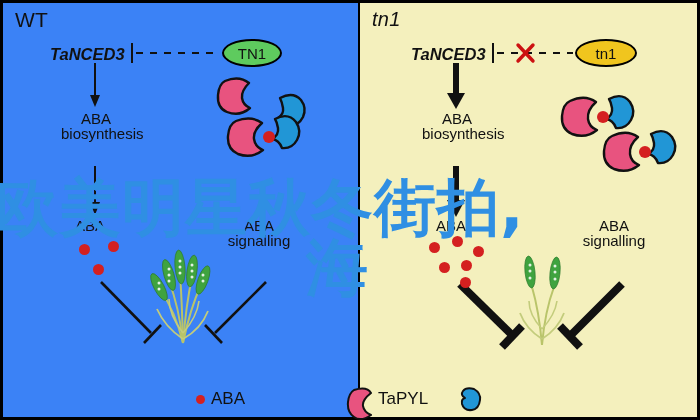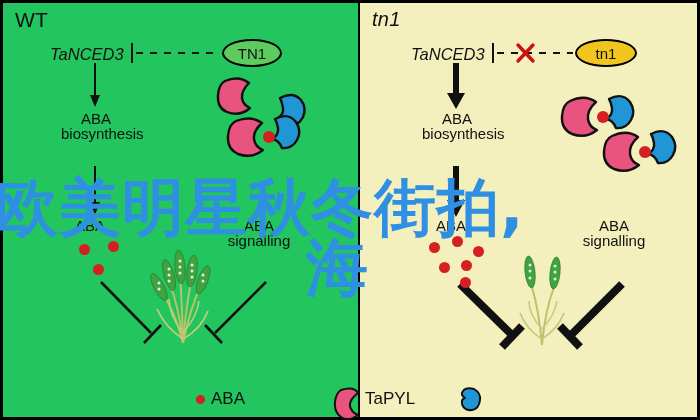--- a/index.html
+++ b/index.html
@@ -2,30 +2,30 @@
 <html><head>
 <meta charset="utf-8">
 <style>
   html,body{margin:0;padding:0;background:#fff;}
   body{font-family:"Liberation Sans",sans-serif;}
   #fig{
     position:relative;width:700px;height:420px;overflow:hidden;
     background:#fff;box-sizing:border-box;
   }
   .panel{position:absolute;top:0;height:420px;box-sizing:border-box;}
-  #panel-wt{left:0;width:358px;background:#22c55e;border:3px solid #000;border-right:none;}
+  #panel-wt{left:0;width:358px;background:#3b82f6;border:3px solid #000;border-right:none;}
   #panel-tn1{left:358px;width:342px;background:#f4f0bd;border:3px solid #000;border-left:2px solid #000;}
   .panel-title{
     position:absolute;font-size:21px;color:#111;letter-spacing:.3px;
     font-family:"Liberation Sans",sans-serif;
   }
   #wt-title{left:12px;top:5px;}
   #tn1-title{left:12px;top:5px;font-style:italic;font-size:20px;}
 
-  .gene-label{position:absolute;font-style:italic;font-size:16.5px;color:#111;white-space:nowrap;}
+  .gene-label{position:absolute;font-style:italic;font-size:16.5px;color:#111;white-space:nowrap;font-weight:bold;}
   .node-ellipse{
     position:absolute;border:2px solid #000;border-radius:50%;
     display:flex;align-items:center;justify-content:center;
     font-size:15px;color:#111;box-sizing:border-box;
   }
   .plain-text{position:absolute;font-size:15px;color:#111;text-align:center;line-height:1.02;white-space:nowrap;}
   .dot{position:absolute;border-radius:50%;background:#d42020;}
   svg{position:absolute;left:0;top:0;overflow:visible;}
 
   .legend-row{position:absolute;bottom:6px;height:30px;display:flex;align-items:center;font-size:17px;color:#111;}
@@ -222,21 +222,21 @@
     </div>
   </div>
 
   <div class="legend-row" style="left:196px;">
     <div class="legend-item">
       <span class="legend-dot"></span>
       <span>ABA</span>
     </div>
   </div>
 
-  <div class="legend-row" style="left:337px;">
+  <div class="legend-row" style="left:350px;">
     <div class="legend-item">
       <span style="display:inline-block;width:22px;height:24px;">
         <svg width="22" height="24" style="position:static;">
           <path d="M4 3 q13 -4 17 3 q-9 7 -8 13 q1 6 8 9 q-10 7 -17 2 q-7 -5 -6 -15 q1 -9 6 -12 z" fill="#e8537f" stroke="#111" stroke-width="2" stroke-linejoin="round"></path>
         </svg>
       </span>
       <span>TaPYL</span>
     </div>
   </div>
 

